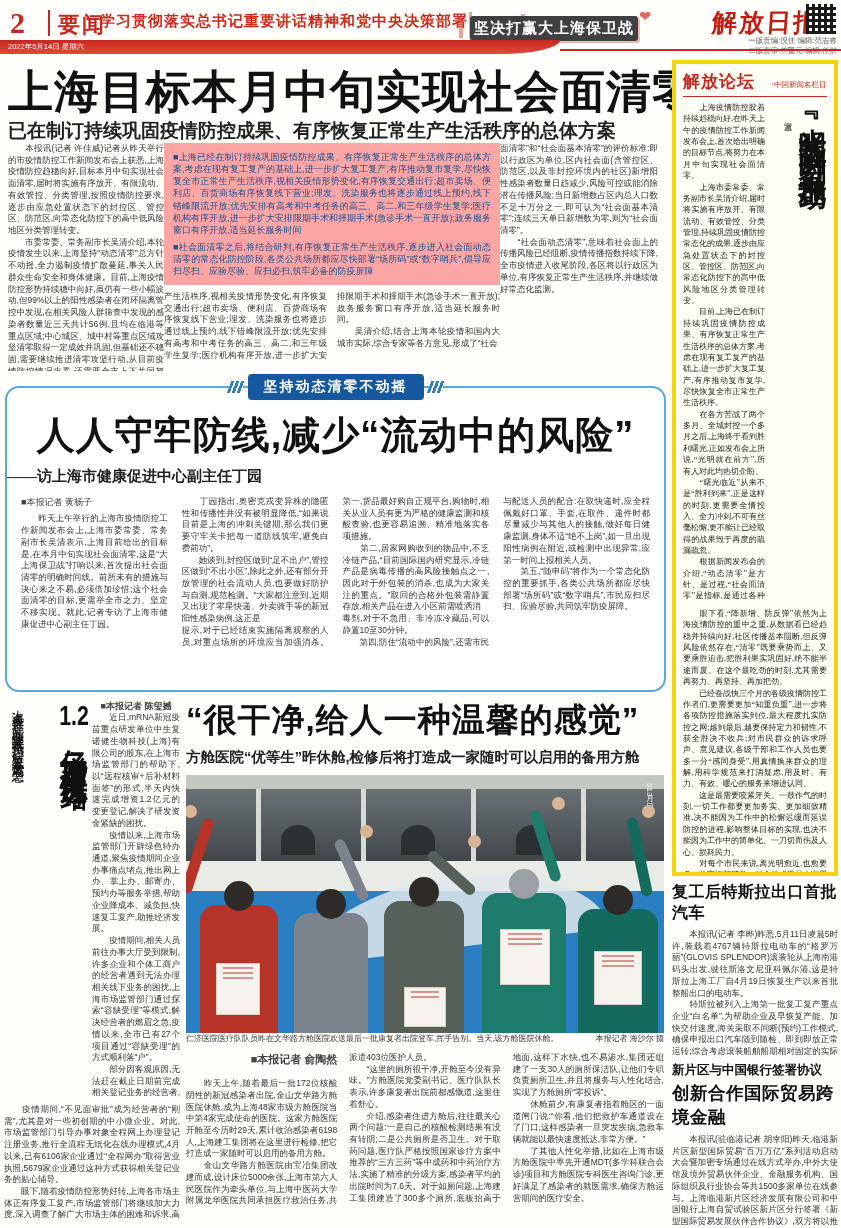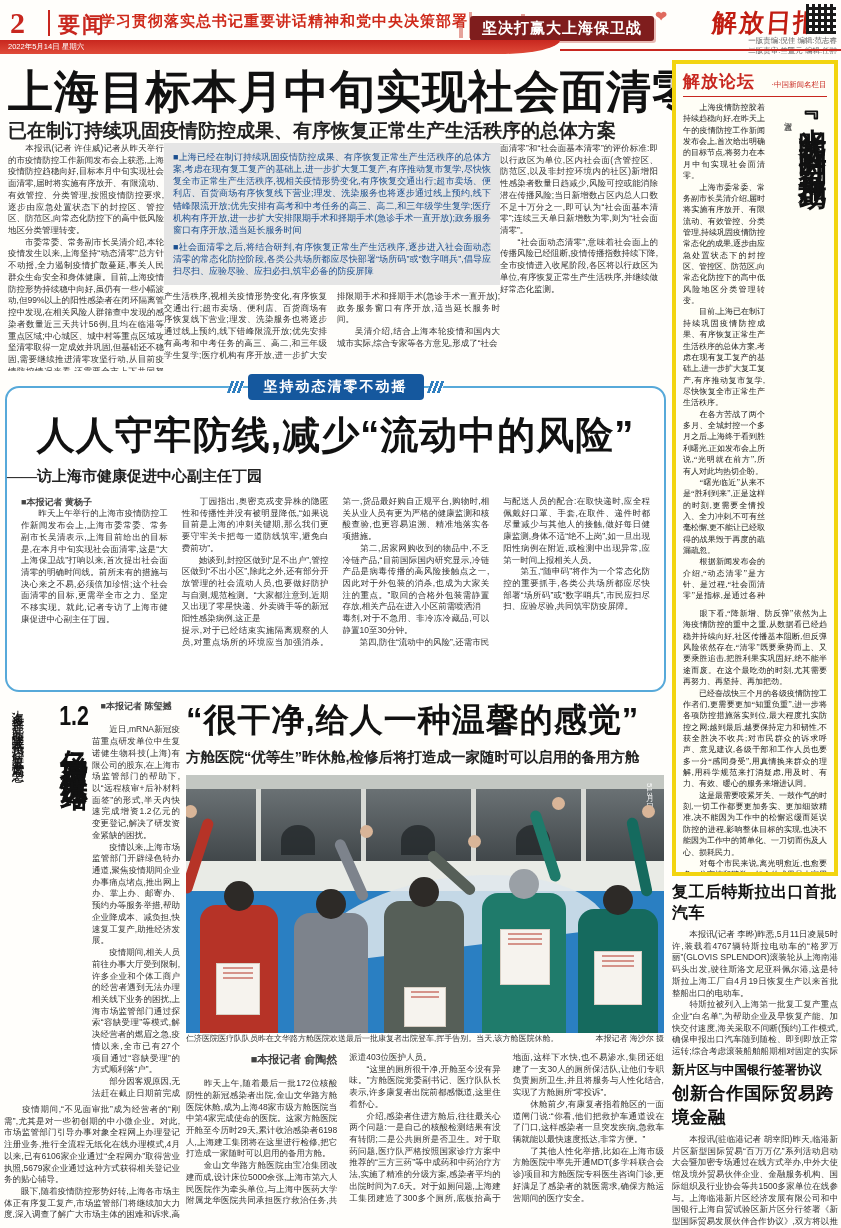--- a/index.html
+++ b/index.html
@@ -23,22 +23,22 @@
     background:
       linear-gradient(#d25a4e 0 0) 4px  12px/4px 18px no-repeat,
       linear-gradient(#d25a4e 0 0) 14px 4px/3px 26px no-repeat,
       linear-gradient(#d25a4e 0 0) 24px 14px/7px 16px no-repeat,
       linear-gradient(#d25a4e 0 0) 38px 9px/5px 21px no-repeat,
       linear-gradient(#d25a4e 0 0) 50px 16px/9px 14px no-repeat,
       linear-gradient(#d25a4e 0 0) 66px 6px/4px 24px no-repeat,
       linear-gradient(#d25a4e 0 0) 76px 13px/6px 17px no-repeat,
       linear-gradient(#d25a4e 0 0) 90px 10px/4px 20px no-repeat;
   }
-  .battle-badge { position:absolute; left:470px; top:16px; background:#7f1d1d; color:#fff;
-    font-size:15px; font-weight:bold; padding:3px 12px; border-radius:3px; letter-spacing:1px;
+  .battle-badge { position:absolute; left:470px; top:16px; background:#404040; color:#fff;
+    font-size:15px; font-weight:bold; padding:3px 4px; border-radius:3px; letter-spacing:1px;
     box-shadow:2px 2px 0 #e9b9b4; }
   .badge-heart { position:absolute; right:-14px; top:-8px; color:#e06a5e; font-size:14px; }
   .masthead { position:absolute; left:712px; top:6px; font-family:"Liberation Serif",serif;
     font-size:25px; font-weight:bold; color:#c11d12; letter-spacing:2px; transform:skewX(-4deg); }
   .qr { position:absolute; left:806px; top:4px; width:30px; height:30px;
     background:
       repeating-linear-gradient(0deg,#1a1a1a 0 3px,transparent 3px 6px),
       repeating-linear-gradient(90deg,#1a1a1a 0 3px,#fff 3px 6px); }
   .credits { position:absolute; right:4px; top:36px; text-align:right; font-size:7.5px; color:#666; line-height:1.35; }
   .hdr-band { position:absolute; left:0; top:40px; width:560px; height:14px;
@@ -47,21 +47,21 @@
   .hdr-date { position:absolute; left:8px; top:42px; color:#fff; font-size:7.5px; }
 
   
   .main-headline { position:absolute; left:8px; top:62px; width:660px; font-size:45px; font-weight:bold;
     color:#111; letter-spacing:1px; white-space:nowrap; }
   .main-subhead { position:absolute; left:8px; top:118px; width:660px; font-size:19px; font-weight:bold; color:#222; }
   .main-body { position:absolute; left:8px; top:143px; width:660px; height:228px; display:flex; overflow:hidden; }
   .mb-col { font-size:8.5px; line-height:1.38; color:#333; overflow:hidden; }
   .mb-c1 { width:156px; } .mb-c4 { width:158px; }
   .mb-mid { width:336px; display:flex; flex-direction:column; }
-  .hl-box { background:#e5e5e5; padding:8px 9px; font-size:9px; line-height:1.35; color:#1b4f8f;
+  .hl-box { background:#fca5a5; padding:8px 9px; font-size:9px; line-height:1.35; color:#1b4f8f;
     height:142px; overflow:hidden; }
   .hl-box .bullet { margin-bottom:5px; }
   .mb-mid-cols { margin-top:6px; flex:1; column-count:2; column-gap:10px; font-size:8.5px; line-height:1.38; color:#333; overflow:hidden; }
 
   
   .forum { position:absolute; left:672px; top:60px; width:166px; height:816px;
     border:4px solid #f2d410; background:#fffef6; padding:6px 7px; overflow:hidden; }
   .forum-hd { border-bottom:1px solid #c8271f; padding-bottom:3px; margin-bottom:5px; }
   .forum-title { font-size:17px; font-weight:bold; color:#c8271f; letter-spacing:1px; display:inline; }
   .forum-sub { font-size:7.5px; color:#c8271f; display:inline; margin-left:12px; }
@@ -79,32 +79,32 @@
     border:2px solid #57a9d9; border-radius:14px; }
   .iv-badge-wrap { position:absolute; left:0; right:0; top:-14px; text-align:center; }
   .iv-badge { display:inline-block; background:#15589e; color:#fff; font-size:14px; font-weight:bold;
     padding:4px 16px; border-radius:4px; letter-spacing:2px; position:relative; }
   .iv-wing { display:inline-block; width:14px; height:12px; vertical-align:middle; margin:0 5px;
     background:repeating-linear-gradient(90deg,#2f7fc0 0 3px,#fff 3px 5px); transform:skewX(-20deg); }
   .iv-headline { margin-top:22px; text-align:center; font-size:38px; font-weight:bold; color:#111; letter-spacing:1px; }
   .iv-subtitle { margin-top:6px; text-align:left; font-family:"Liberation Serif",serif; font-size:15px; font-weight:bold; color:#222; }
   .iv-cols { margin:10px 14px 0 14px; height:196px; column-count:4; column-gap:14px;
     font-size:8.5px; line-height:1.38; color:#333; overflow:hidden; }
-  .iv-byline { font-size:9px; font-weight:bold; color:#444; }
+  .iv-byline { font-size:9px; font-weight:normal; color:#444; margin-bottom:5px; }
 
   
   .fund { position:absolute; left:4px; top:700px; width:176px; height:524px; overflow:hidden; }
   .fund-top { display:flex; height:398px; overflow:hidden; }
   .fund-kicker { writing-mode:vertical-rl; width:20px; font-family:"Liberation Serif",serif;
     font-size:12.5px; color:#111; letter-spacing:2px; line-height:1.1; }
   .fund-vh { writing-mode:vertical-rl; width:64px; font-size:27px; font-weight:bold; color:#111;
     letter-spacing:3px; line-height:1.05; padding-top:2px; }
   .fund-vh .tcu { text-combine-upright:all; }
   .fund-topbody { flex:1; font-size:8.5px; line-height:1.38; color:#333; overflow:hidden; padding-left:4px; }
-  .fund-byline { font-size:9px; font-weight:bold; color:#444; text-align:center; margin-bottom:12px; }
+  .fund-byline { font-size:9px; font-weight:bold; color:#444; text-align:center; margin-bottom:0; }
   .fund-bottom { margin-top:6px; height:114px; font-size:8.5px; line-height:1.38; color:#333; overflow:hidden; }
 
   
   .cabin { position:absolute; left:186px; top:698px; width:478px; height:530px; overflow:hidden; }
   .cabin-headline { font-size:33px; font-weight:bold; color:#111; letter-spacing:1px; }
   .cabin-subhead { margin-top:5px; font-size:14.5px; font-weight:bold; color:#222; }
   .photo { position:relative; margin-top:8px; width:478px; height:258px; background:#9aa0a3; overflow:hidden; }
   .bus-roof { position:absolute; left:0; top:0; width:100%; height:14px; background:#c3c7c2; }
   .bus-windows { position:absolute; left:0; top:14px; width:100%; height:72px;
     background:linear-gradient(180deg,#6a7174,#41474a);

